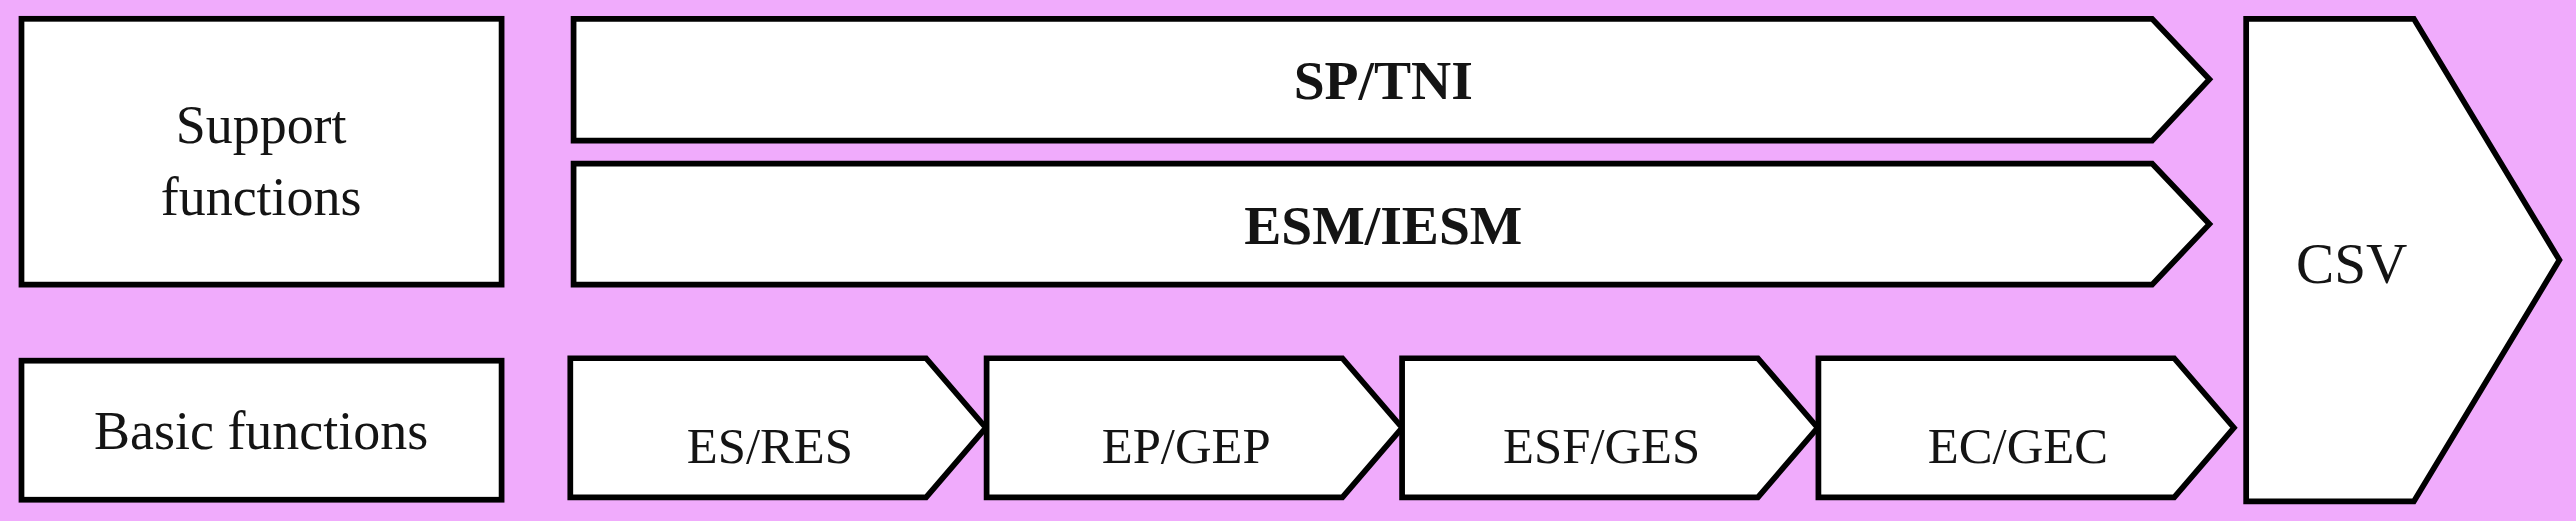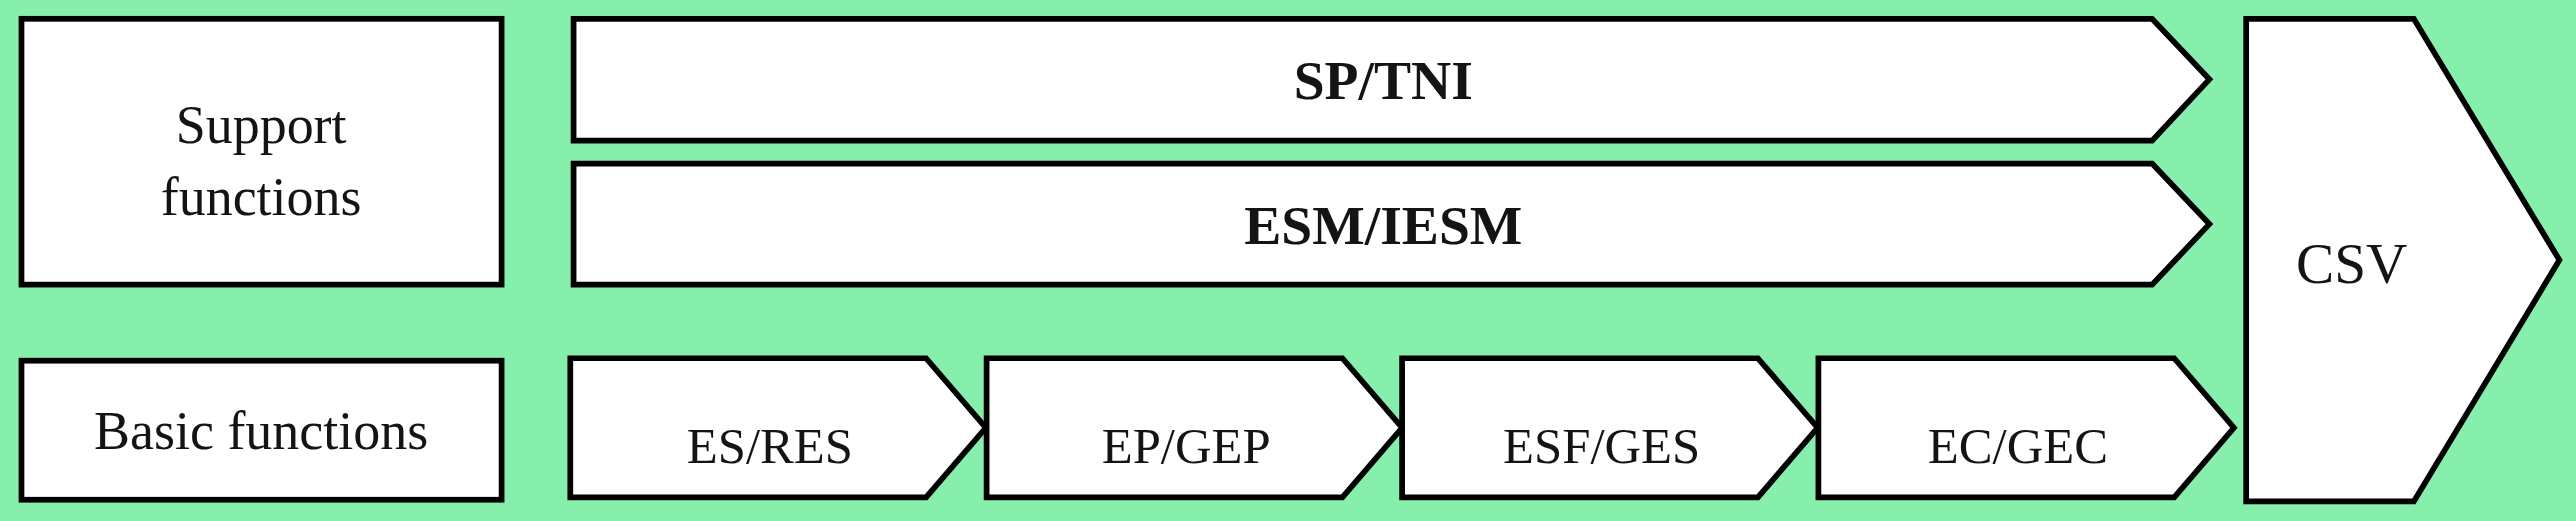--- a/index.html
+++ b/index.html
@@ -4,21 +4,21 @@
 <style>
   html, body {
     margin: 0;
     padding: 0;
     background: #ffffff;
   }
   .figure {
     position: relative;
     width: 2576px;
     height: 521px;
-    background: #86efac;
+    background: #f0abfc;
     overflow: hidden;
   }
   svg { display: block; }
   .shape {
     fill: #ffffff;
     stroke: #000000;
     stroke-width: 7;
     stroke-linejoin: miter;
   }
   text {

